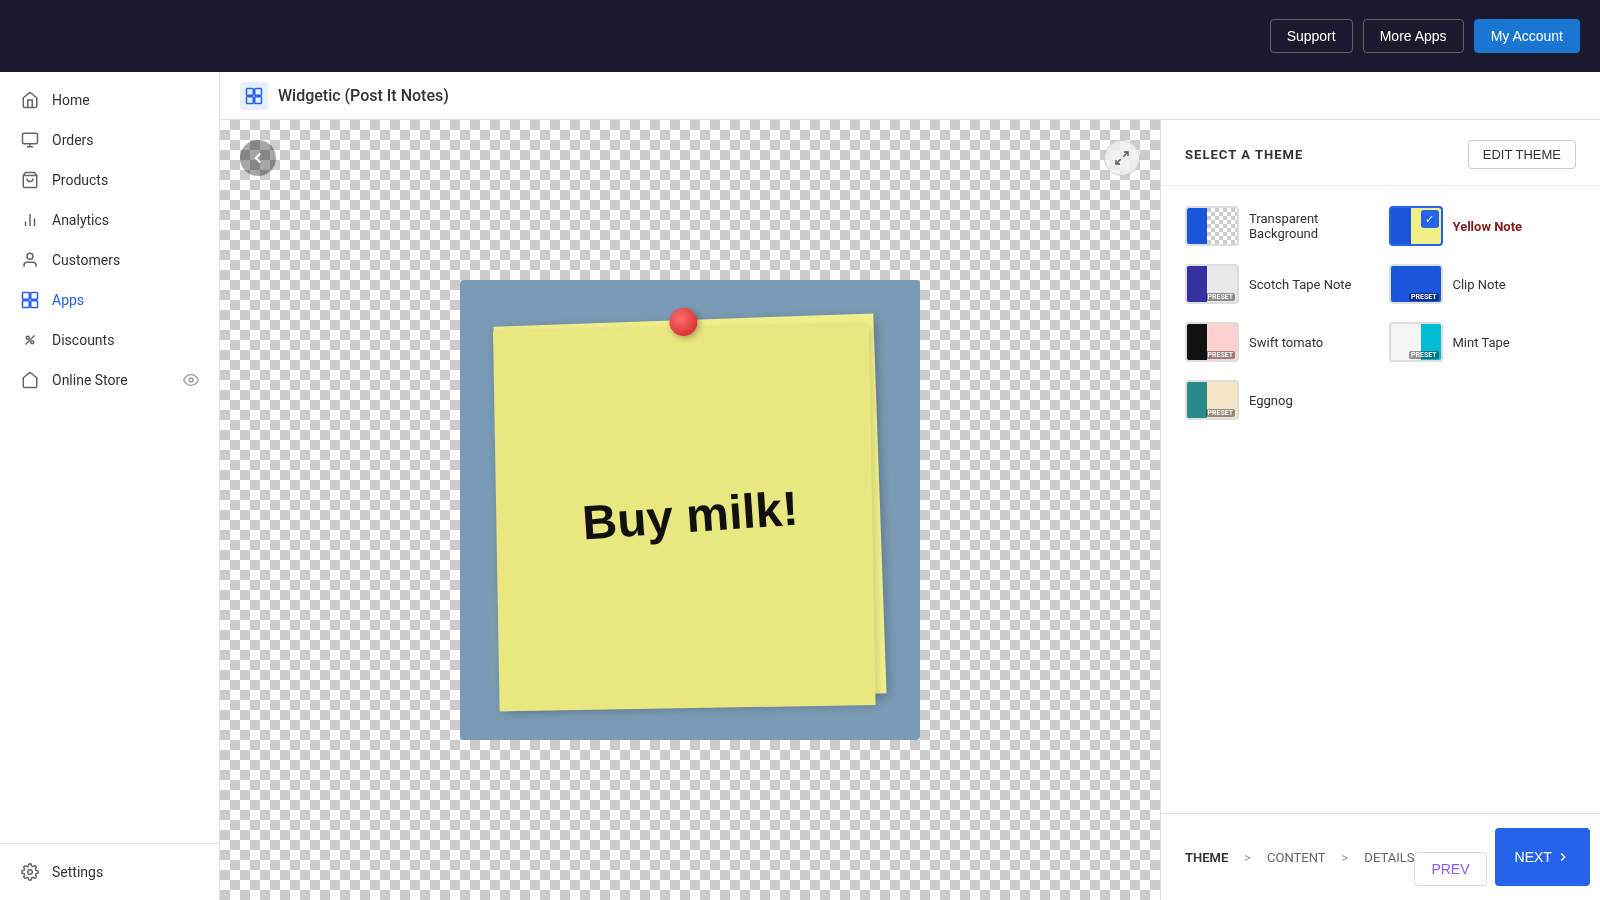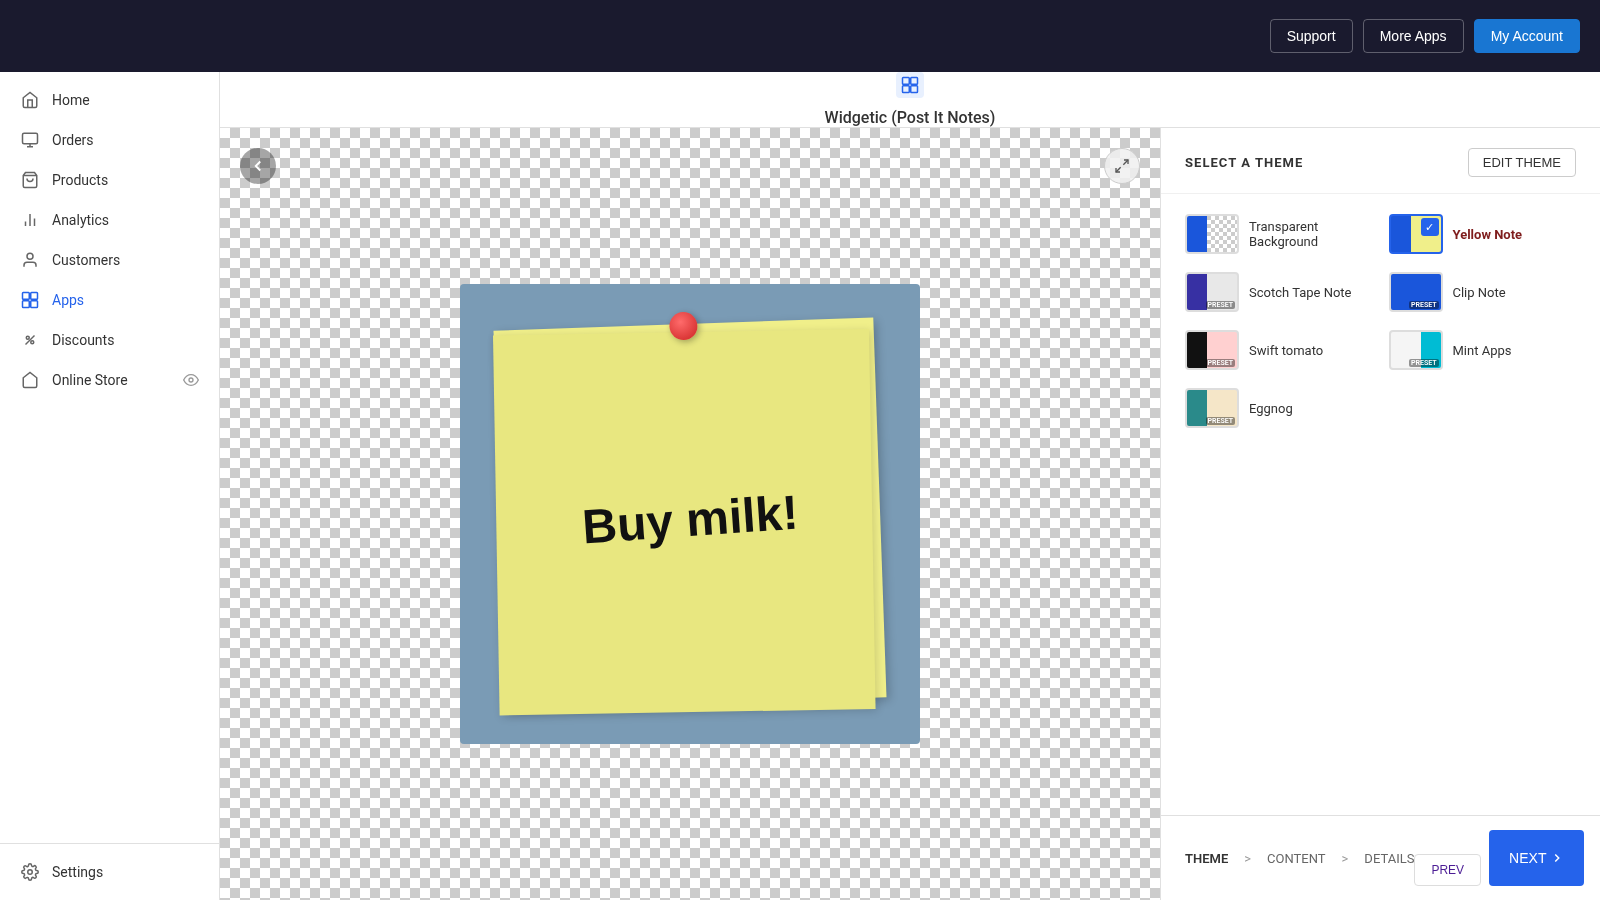--- a/index.html
+++ b/index.html
@@ -84,29 +84,28 @@
     
     .content-area {
       flex: 1;
       display: flex;
       flex-direction: column;
       overflow: hidden;
     }
 
     
     .app-header {
-      height: 56px;
+      height: 48px;
       background: #fff;
       border-bottom: 1px solid #e0e0e0;
       display: flex;
       align-items: center;
       padding: 0 20px;
       gap: 10px;
       flex-shrink: 0;
-      flex-direction: column;
     }
     .app-header-icon {
       width: 28px;
       height: 28px;
       background: #e8f0fe;
       border-radius: 4px;
       display: flex;
       align-items: center;
       justify-content: center;
     }
@@ -374,23 +373,23 @@
     .breadcrumb .sep { color: #999; }
     .footer-nav {
       display: flex;
       gap: 8px;
     }
     .prev-btn {
       padding: 8px 16px;
       border: 1px solid #ddd;
       background: #fff;
       border-radius: 4px;
-      font-size: 12px;
-      cursor: pointer;
-      color: #4c1d95;
+      font-size: 14px;
+      cursor: pointer;
+      color: #8b5cf6;
       margin-top: 24px;
     }
     .next-btn {
       padding: 8px 20px;
       background: #2563eb;
       color: #fff;
       border: none;
       border-radius: 4px;
       font-size: 14px;
       cursor: pointer;
@@ -593,21 +592,21 @@
             <div class="theme-swatch swatch-swift">
               <span class="preset-label">PRESET</span>
             </div>
             <span class="theme-name">Swift tomato</span>
           </div>
 
           <div class="theme-item">
             <div class="theme-swatch swatch-mint">
               <span class="preset-label">PRESET</span>
             </div>
-            <span class="theme-name">Mint Apps</span>
+            <span class="theme-name">Mint Tape</span>
           </div>
 
           <div class="theme-item">
             <div class="theme-swatch swatch-eggnog">
               <span class="preset-label">PRESET</span>
             </div>
             <span class="theme-name">Eggnog</span>
           </div>
         </div>
 

